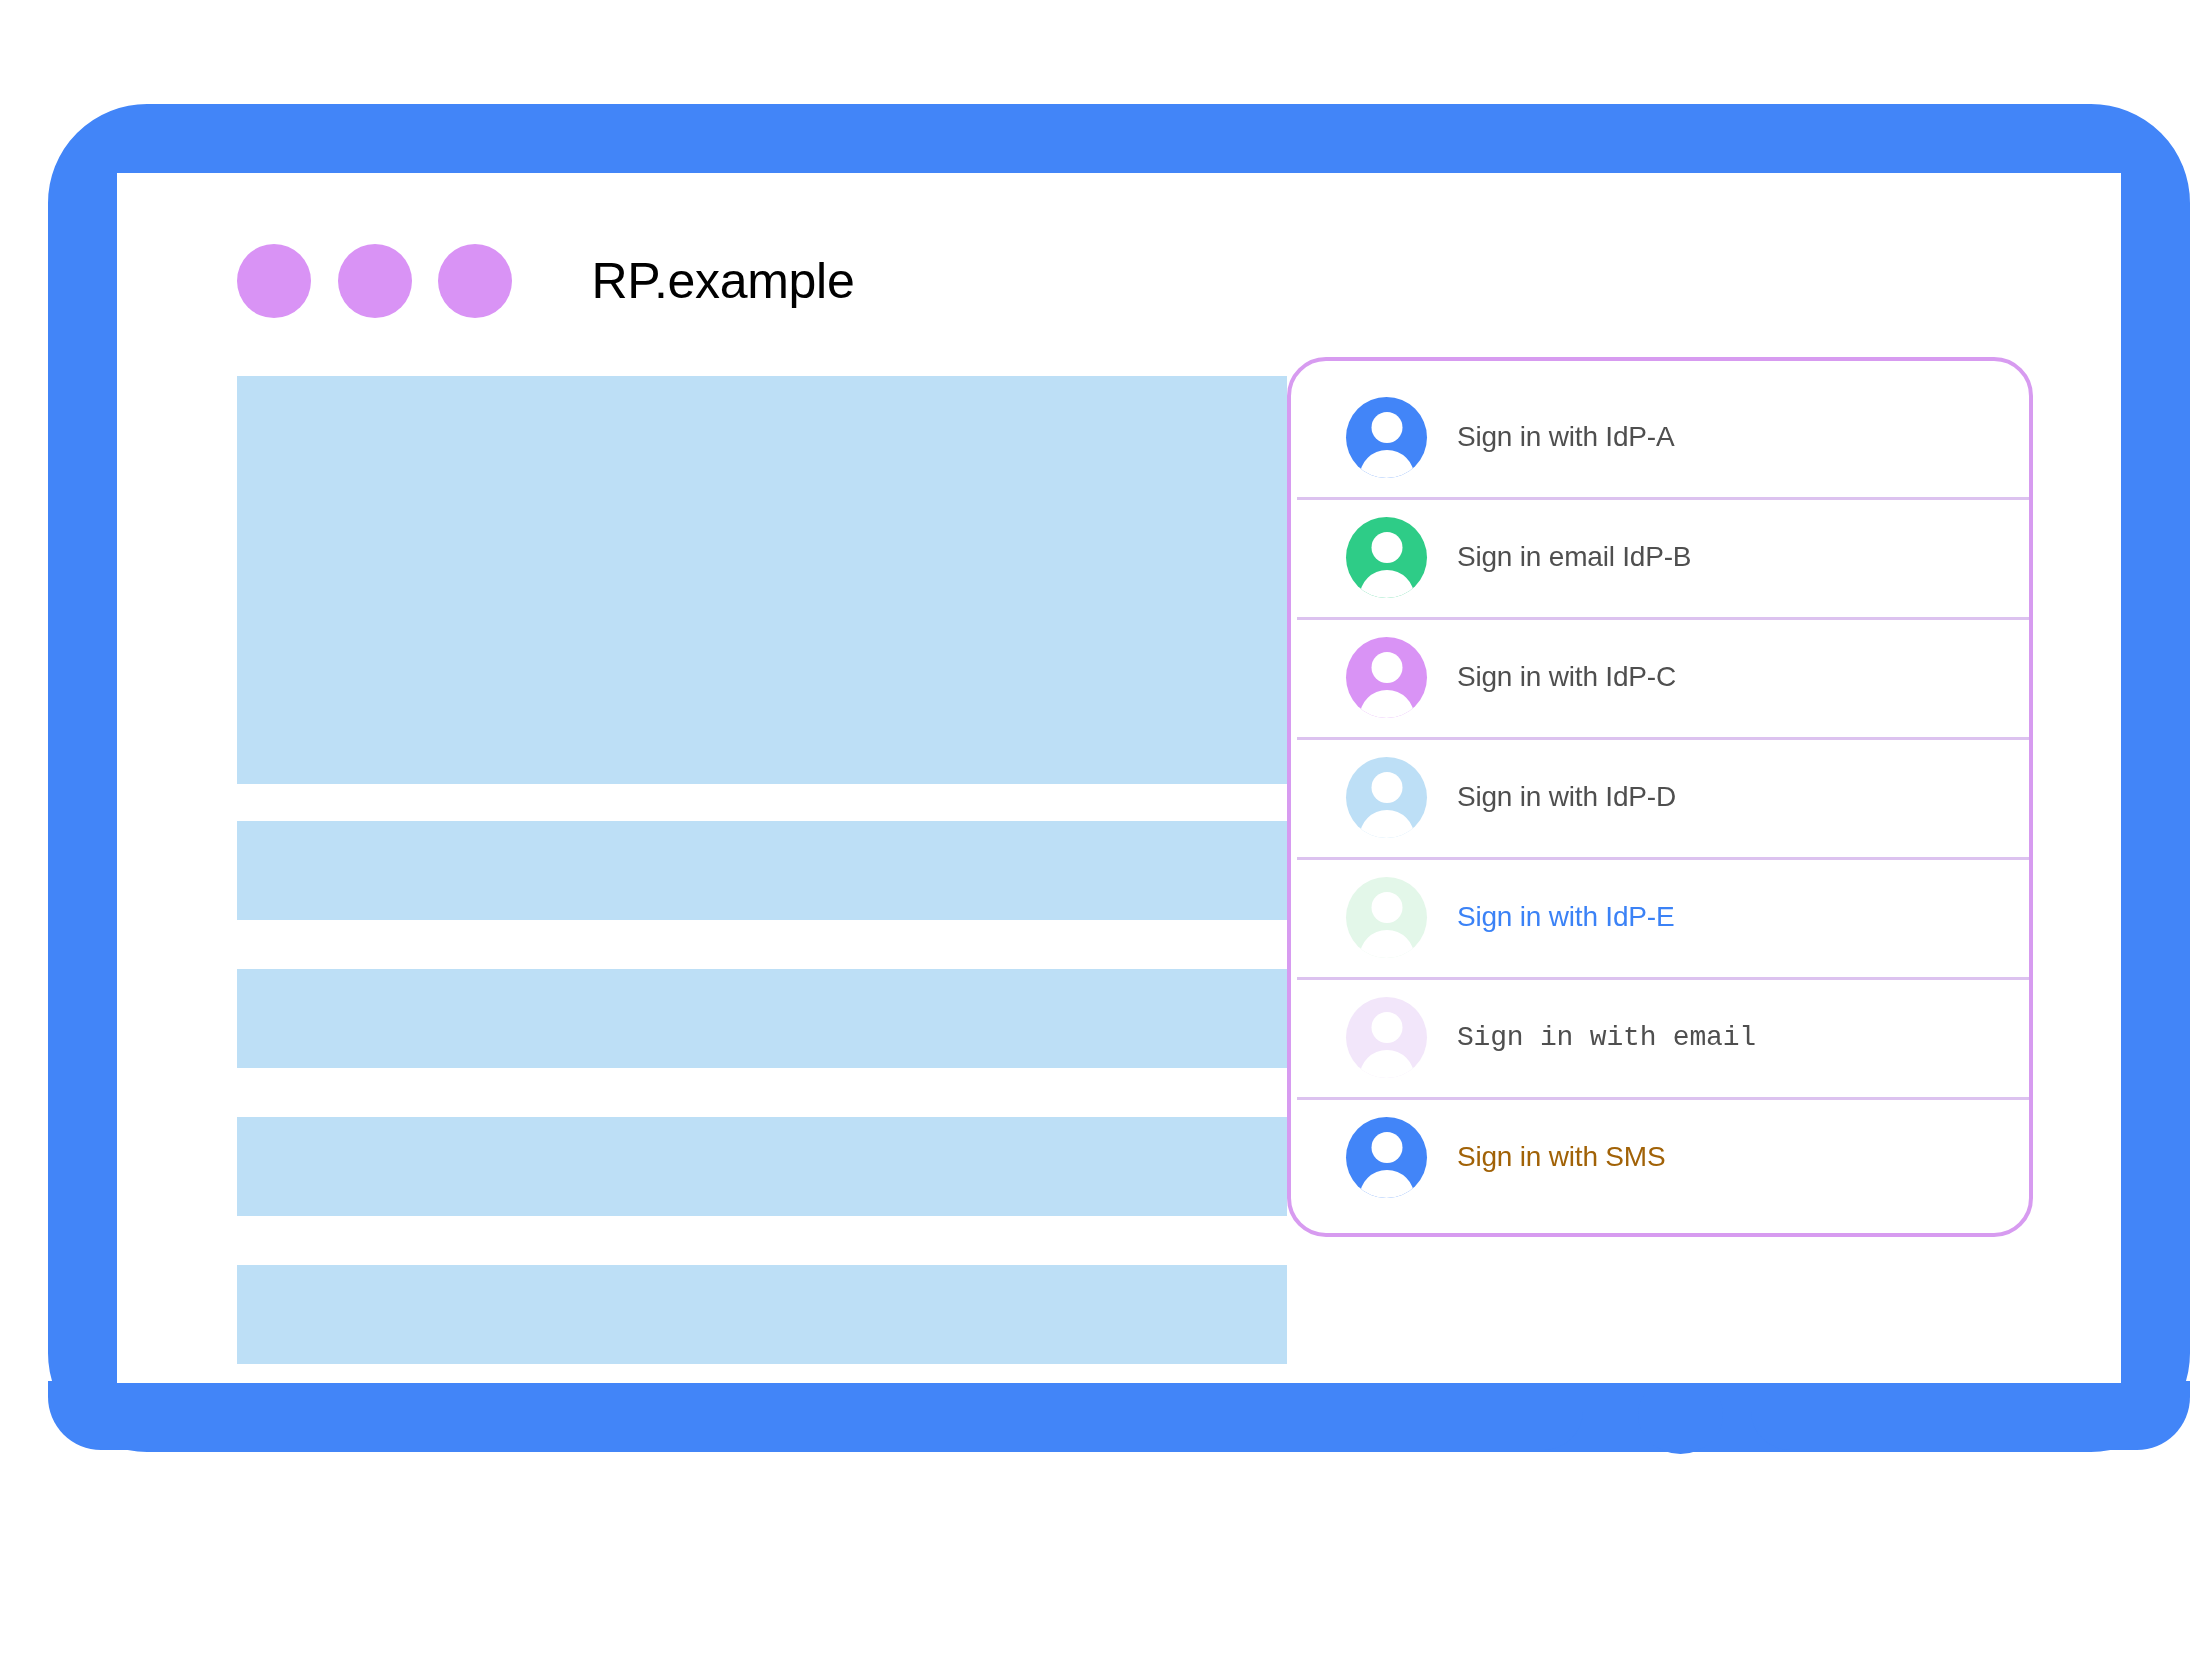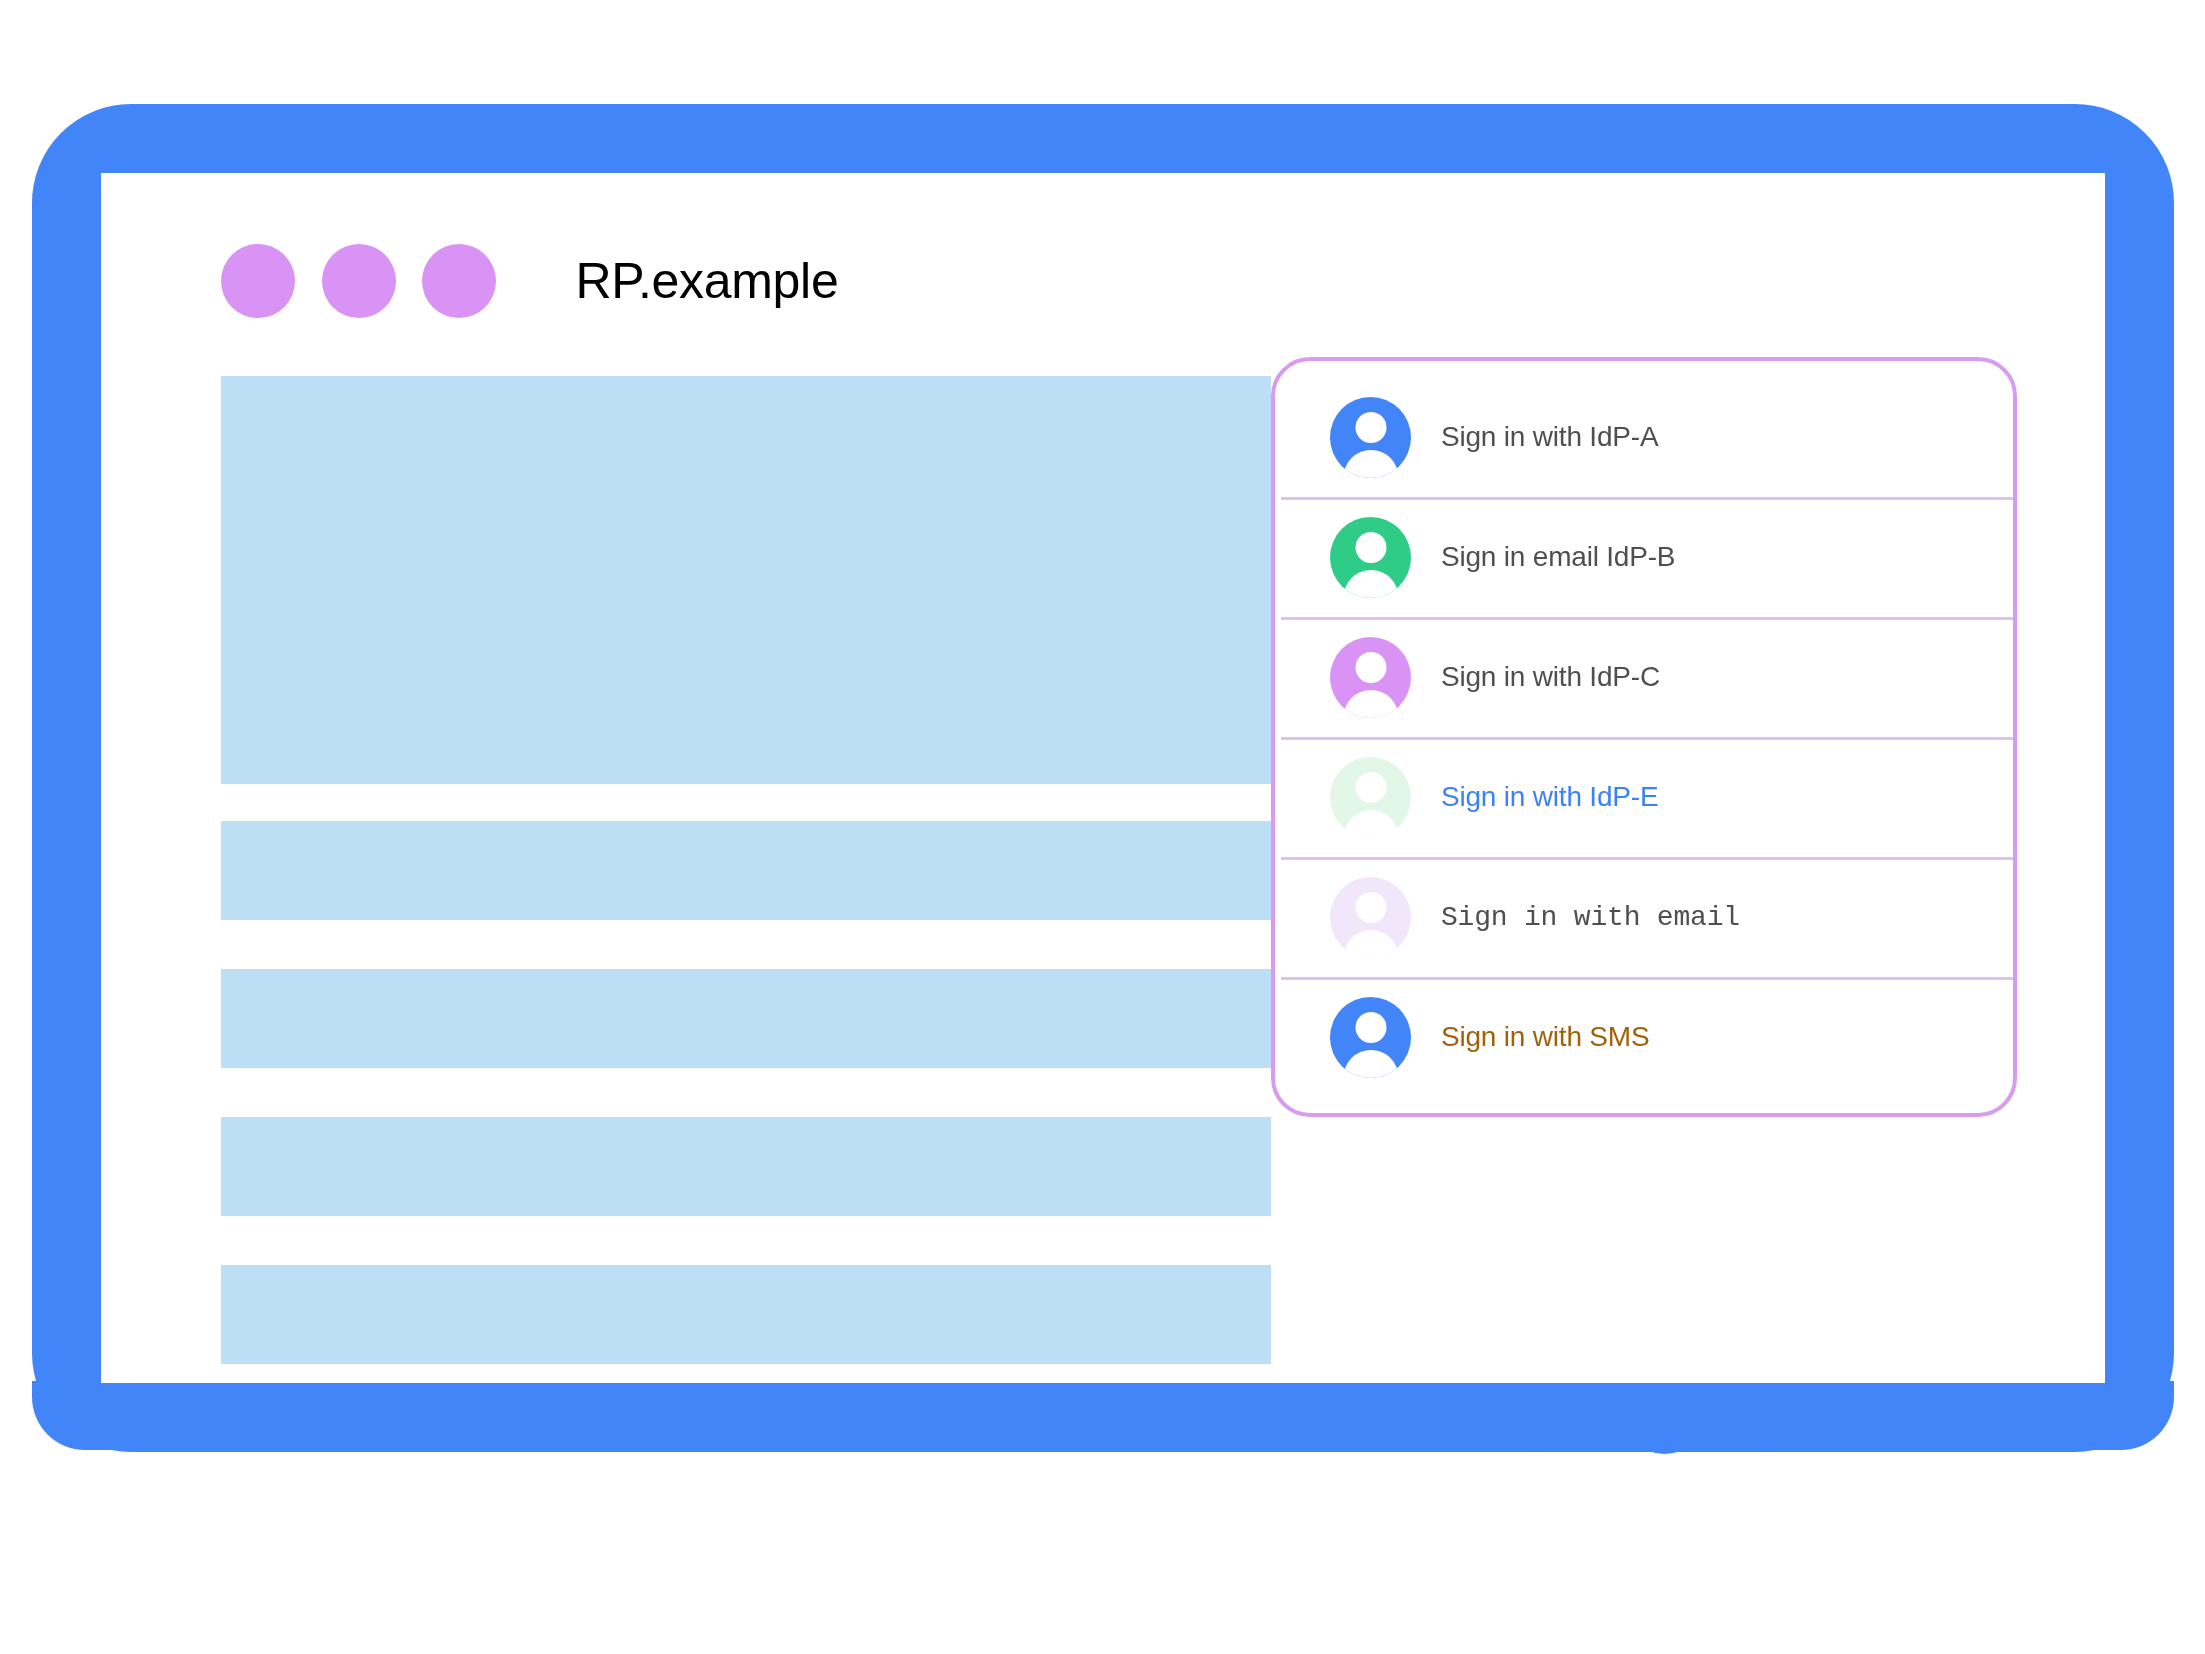--- a/index.html
+++ b/index.html
@@ -11,21 +11,21 @@
     width: 2206px;
     height: 1654px;
     font-family: "Liberation Sans", sans-serif;
     overflow: hidden;
     position: relative;
   }
 
   
   #device-frame {
     position: absolute;
-    left: 32px;
+    left: 48px;
     top: 104px;
     width: 1876px;
     height: 1447px;
   }
 
   .frame-shell {
     position: absolute;
     left: 0;
     top: 0;
     width: 2142px;
@@ -223,20 +223,27 @@
           <span class="signin-label" style="color: rgb(79, 79, 79);">Sign in email IdP-B</span>
         </div>
         <div class="signin-row">
           <span class="avatar" style="background: rgb(217, 147, 245);">
             <span class="head"></span>
             <span class="shoulders"></span>
           </span>
           <span class="signin-label" style="color: rgb(79, 79, 79);">Sign in with IdP-C</span>
         </div>
         <div class="signin-row">
+          <span class="avatar" style="background: rgb(189, 223, 246);">
+            <span class="head"></span>
+            <span class="shoulders"></span>
+          </span>
+          <span class="signin-label" style="color: rgb(79, 79, 79);">Sign in with IdP-D</span>
+        </div>
+        <div class="signin-row">
           <span class="avatar" style="background: rgb(227, 247, 233);">
             <span class="head"></span>
             <span class="shoulders"></span>
           </span>
           <span class="signin-label" style="color: #3b82f6;">Sign in with IdP-E</span>
         </div>
         <div class="signin-row">
           <span class="avatar" style="background: rgb(242, 230, 250);">
             <span class="head"></span>
             <span class="shoulders"></span>

